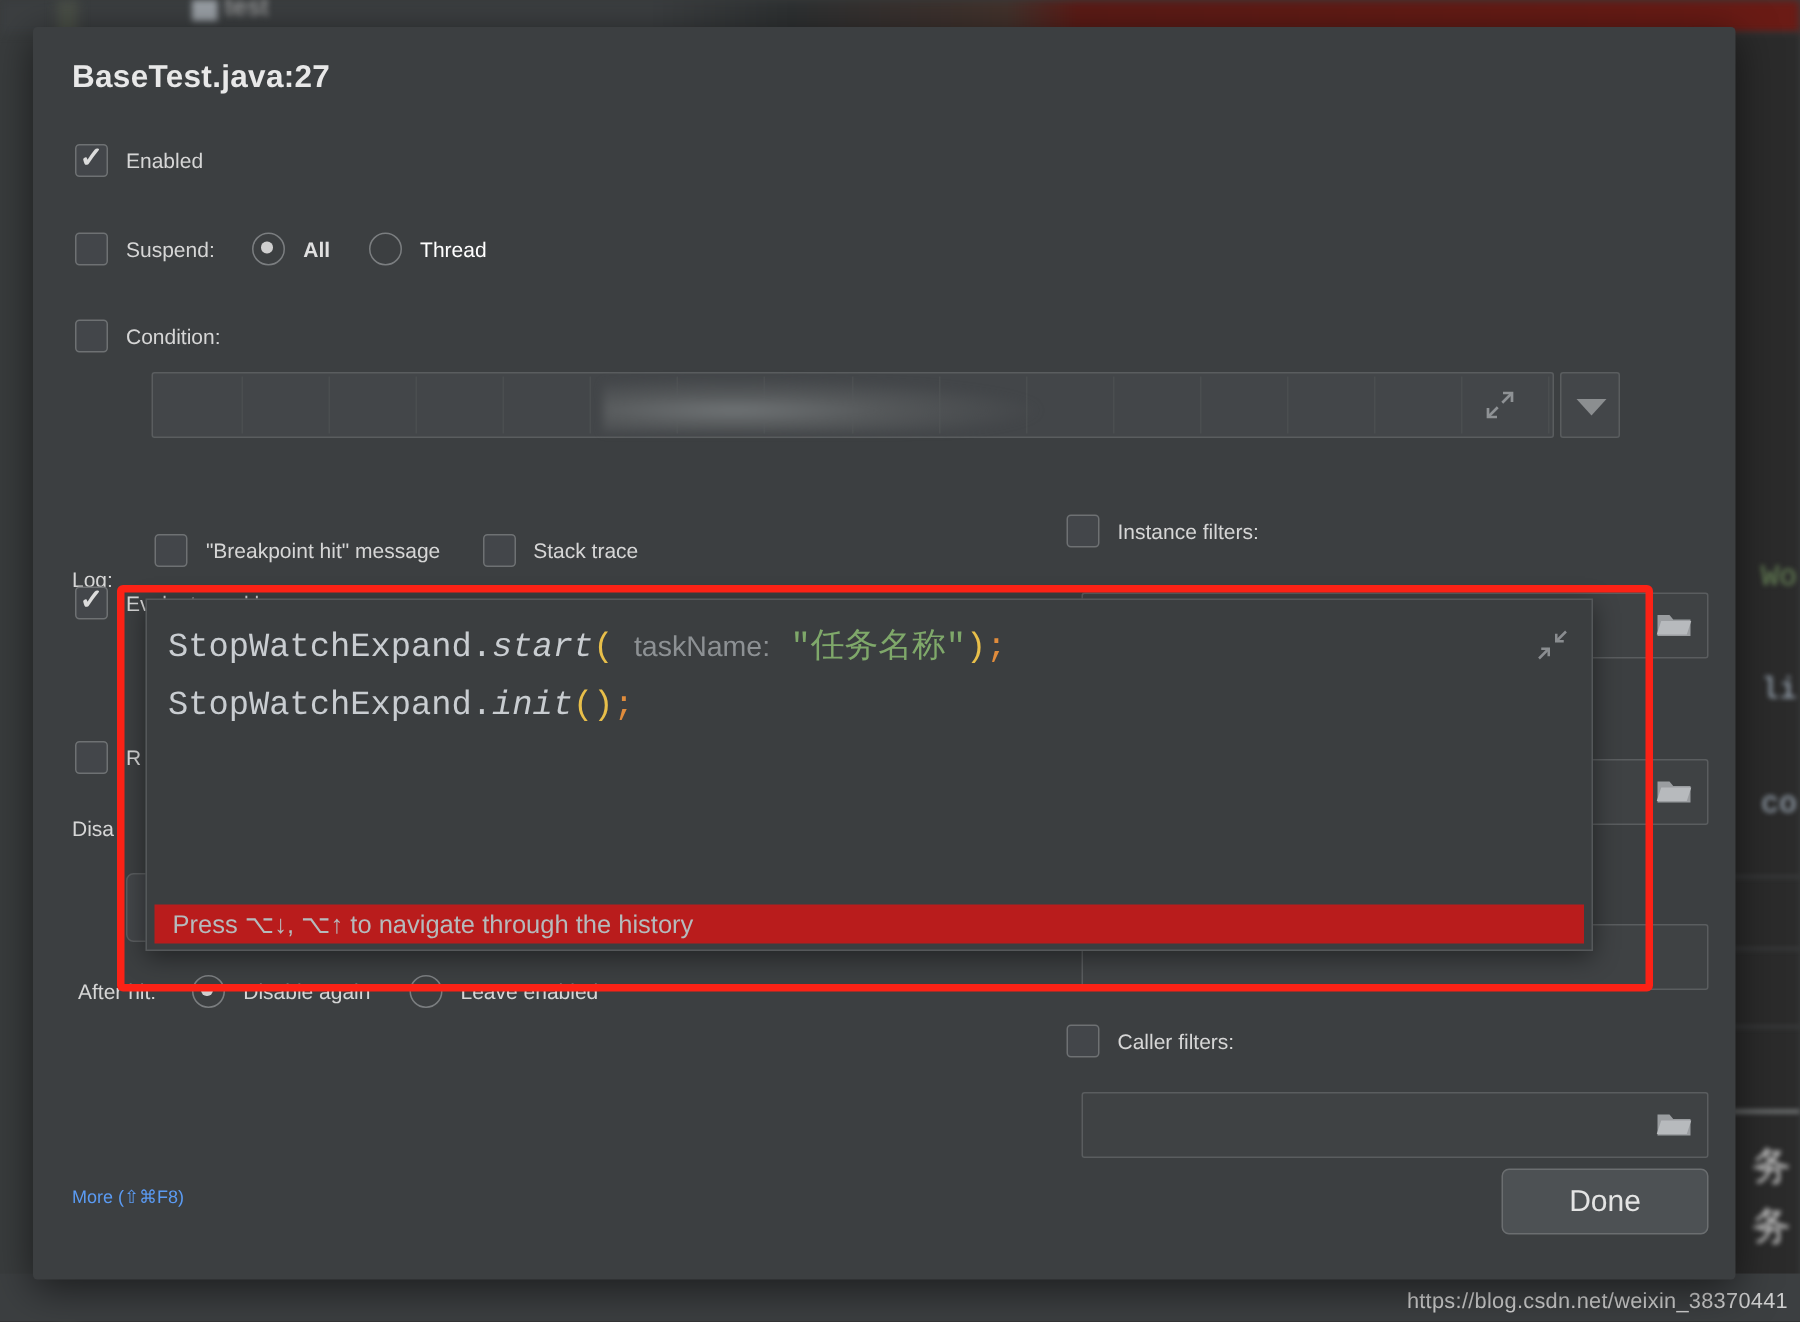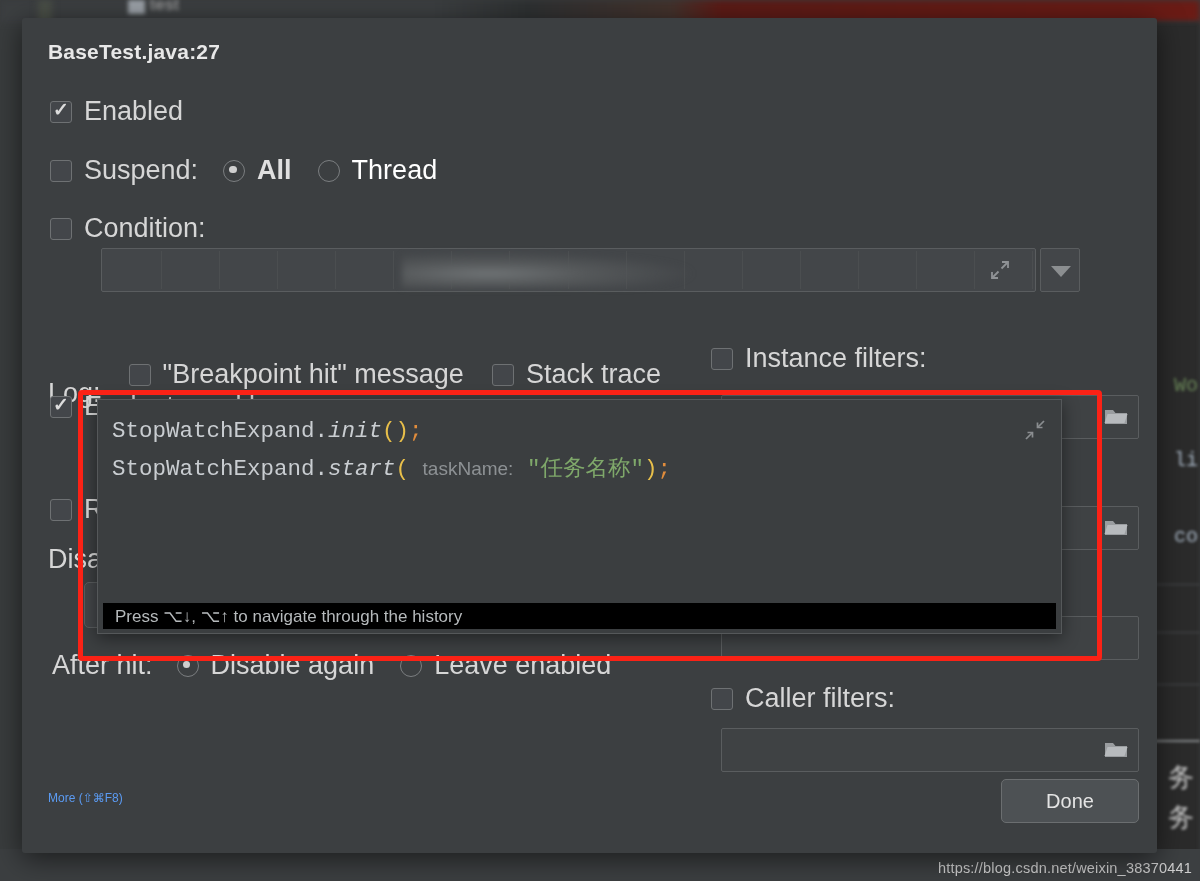--- a/index.html
+++ b/index.html
@@ -71,21 +71,21 @@
 
   .cbox {
     width: 22px; height: 22px; border: 1.6px solid #6e7173;
     border-radius: 3px; background: #43464a; position: relative;
     flex: 0 0 auto;
   }
   .cbox.checked::after {
     content: "✓"; position: absolute; left: 2px; top: -4px;
     font-size: 19px; color: #dcdcdc; font-weight: bold;
   }
-  .lbl { color: #d6d6d6; font-size: 27px; margin-left: 12px; white-space: nowrap; }
+  .lbl { color: #d6d6d6; font-size: 14px; margin-left: 12px; white-space: nowrap; }
   .lbl.dim { color: #ffffff; }
 
   .radio {
     width: 22px; height: 22px; border: 1.8px solid #7b7e80;
     border-radius: 50%; background: transparent; position: relative; flex: 0 0 auto;
   }
   .radio.on::after {
     content: ""; position: absolute; left: 5.2px; top: 5.2px;
     width: 7.6px; height: 7.6px; border-radius: 50%; background: #cfcfcf;
   }
@@ -152,21 +152,21 @@
   .tk-mth { color: #c9cdd1; font-style: italic; }
   .tk-par { color: #e8bf4a; }
   .tk-semi { color: #e08c3c; }
   .tk-hint { color: #8d9194; font-family: "Liberation Sans", sans-serif; font-size: 19px; font-style: normal; }
   .tk-str { color: #7fa86a; }
   .code-collapse {
     position: absolute; right: 14px; top: 18px; width: 24px; height: 24px;
   }
   .code-hist {
     position: absolute; left: 5px; right: 5px; bottom: 4px; height: 26px;
-    background: #000000; display: flex; align-items: center;
+    background: #b91c1c; display: flex; align-items: center;
     padding-left: 12px; color: #b6babc; font-size: 17px;
   }
 </style>
 </head>
 <body>
 
 <div id="root">
 
   <div class="bg">
     <div class="bg-topbar"></div>
@@ -310,22 +310,22 @@
         </svg>
       </span>
     </div>
 
     <a class="link-more">More (⇧⌘F8)</a>
     <div class="btn-done">Done</div>
   </div>
 
   <div class="code-pop">
     <div class="code-area">
+      <div class="code-line"><span class="tk-cls">StopWatchExpand.</span><span class="tk-mth">start</span><span class="tk-par">(</span> <span class="tk-hint">taskName:</span> <span class="tk-str">"任务名称"</span><span class="tk-par">)</span><span class="tk-semi">;</span></div>
       <div class="code-line"><span class="tk-cls">StopWatchExpand.</span><span class="tk-mth">init</span><span class="tk-par">(</span><span class="tk-par">)</span><span class="tk-semi">;</span></div>
-      <div class="code-line"><span class="tk-cls">StopWatchExpand.</span><span class="tk-mth">start</span><span class="tk-par">(</span> <span class="tk-hint">taskName:</span> <span class="tk-str">"任务名称"</span><span class="tk-par">)</span><span class="tk-semi">;</span></div>
     </div>
     <svg class="code-collapse" viewBox="0 0 24 24">
       <path d="M21 3 L14.5 9.5" stroke="#8a8d90" stroke-width="1.7"></path>
       <path d="M14.5 4.5 L14.5 9.5 L19.5 9.5" fill="none" stroke="#8a8d90" stroke-width="1.7"></path>
       <path d="M3 21 L9.5 14.5" stroke="#8a8d90" stroke-width="1.7"></path>
       <path d="M9.5 19.5 L9.5 14.5 L4.5 14.5" fill="none" stroke="#8a8d90" stroke-width="1.7"></path>
     </svg>
     <div class="code-hist">Press ⌥↓, ⌥↑ to navigate through the history</div>
   </div>
 

